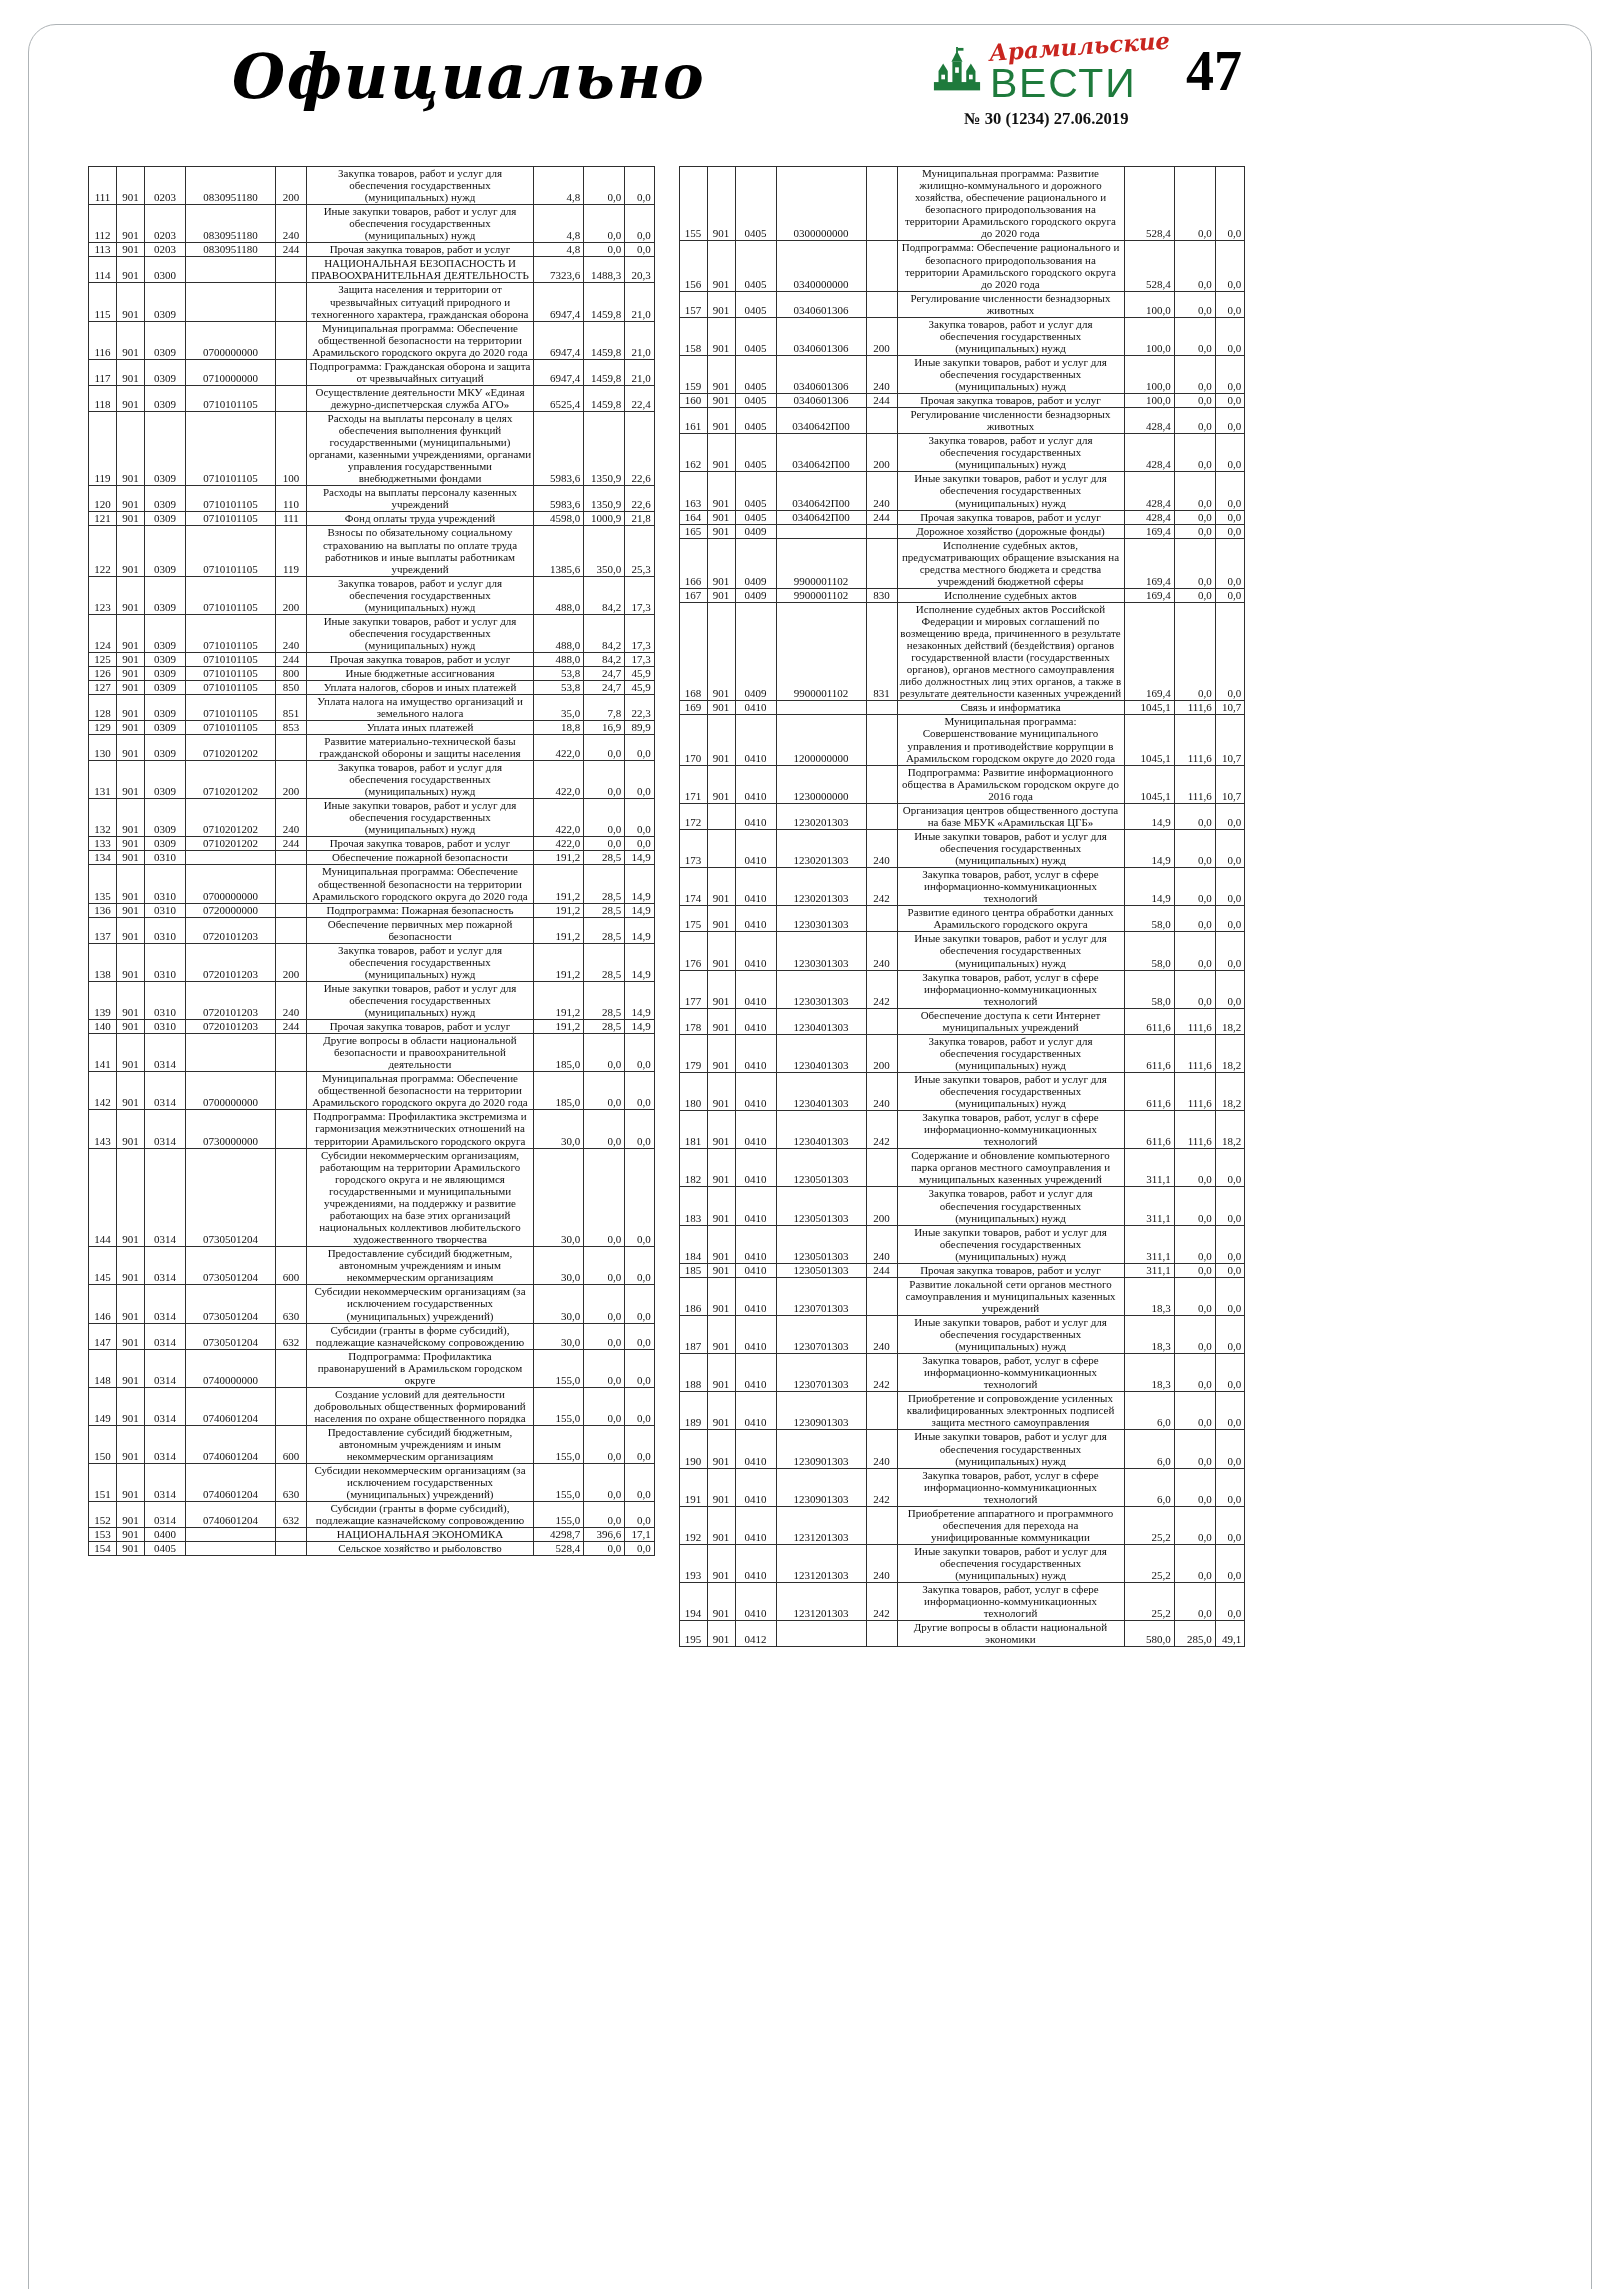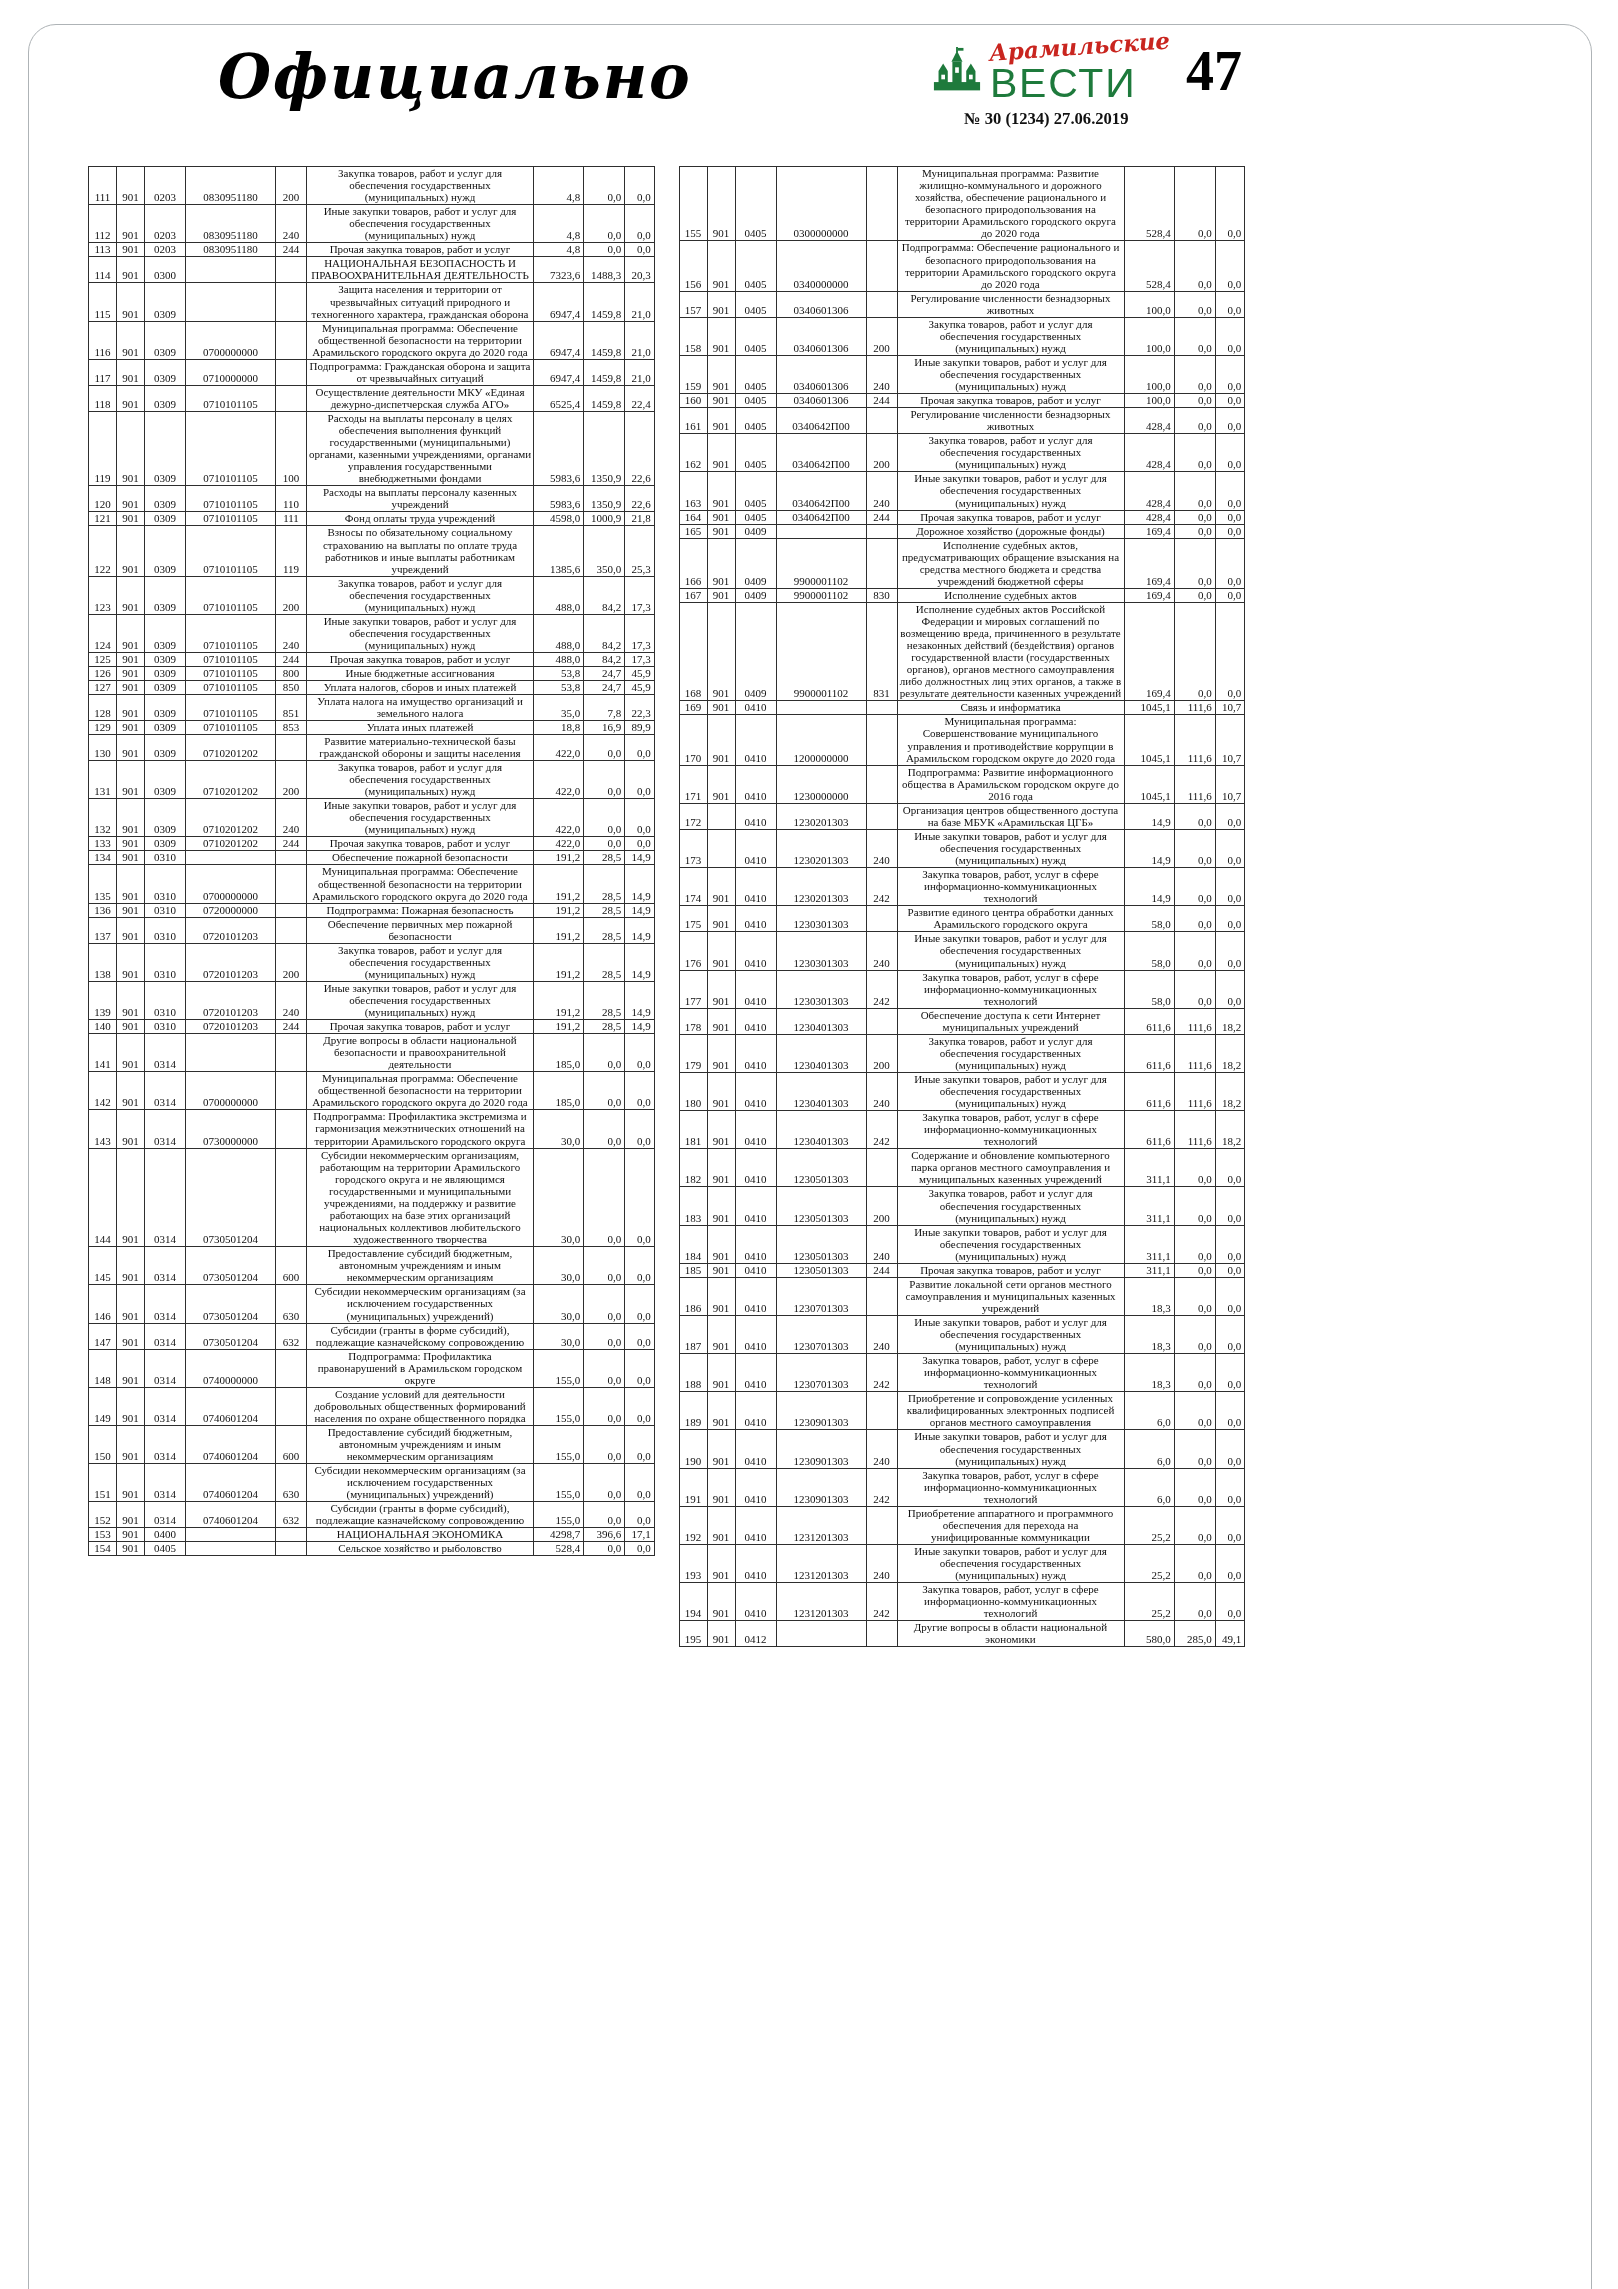--- a/index.html
+++ b/index.html
@@ -7,21 +7,21 @@
     width:1619px;height:2290px;position:relative;overflow:hidden;
     background:#ffffff;font-family:"Liberation Serif",serif;color:#111;
   }
   .page-frame{
     position:absolute;top:24px;left:28px;width:1562px;height:2418px;
     border:1.8px solid #aeb3b6;border-radius:28px;pointer-events:none;
   }
   .content{position:absolute;left:88px;top:39px;width:1154px;}
   .header{position:relative;height:127px;}
   .section-title{
-    position:absolute;left:130px;top:1.8px;
+    position:absolute;left:144px;top:1.8px;
     font-family:"DejaVu Serif",serif;font-style:italic;font-weight:700;
     font-size:61px;letter-spacing:1.8px;color:#000;
   }
   .masthead{position:absolute;right:0;top:0;width:388px;}
   .brand-row{display:flex;align-items:center;justify-content:flex-end;}
   .emblem{width:52px;height:48px;flex:0 0 auto;margin-right:7.4px;}
   .brand-col{display:flex;flex-direction:column;align-items:flex-start;}
   .brand-top{
     font-family:"DejaVu Serif",serif;font-style:italic;font-weight:700;
     font-size:23px;transform:rotate(-4deg);transform-origin:left bottom;
@@ -979,21 +979,21 @@
             <td class="c6">18,3</td>
             <td class="c7">0,0</td>
             <td class="c8">0,0</td>
           </tr>
           <tr>
             <td class="c0">189</td>
             <td class="c1">901</td>
             <td class="c2">0410</td>
             <td class="c3">1230901303</td>
             <td class="c4"></td>
-            <td class="c5">Приобретение и сопровождение усиленных квалифицированных электронных подписей органов местного самоуправления</td>
+            <td class="c5">Приобретение и сопровождение усиленных квалифицированных электронных подписей защита местного самоуправления</td>
             <td class="c6">6,0</td>
             <td class="c7">0,0</td>
             <td class="c8">0,0</td>
           </tr>
           <tr>
             <td class="c0">190</td>
             <td class="c1">901</td>
             <td class="c2">0410</td>
             <td class="c3">1230901303</td>
             <td class="c4">240</td>

